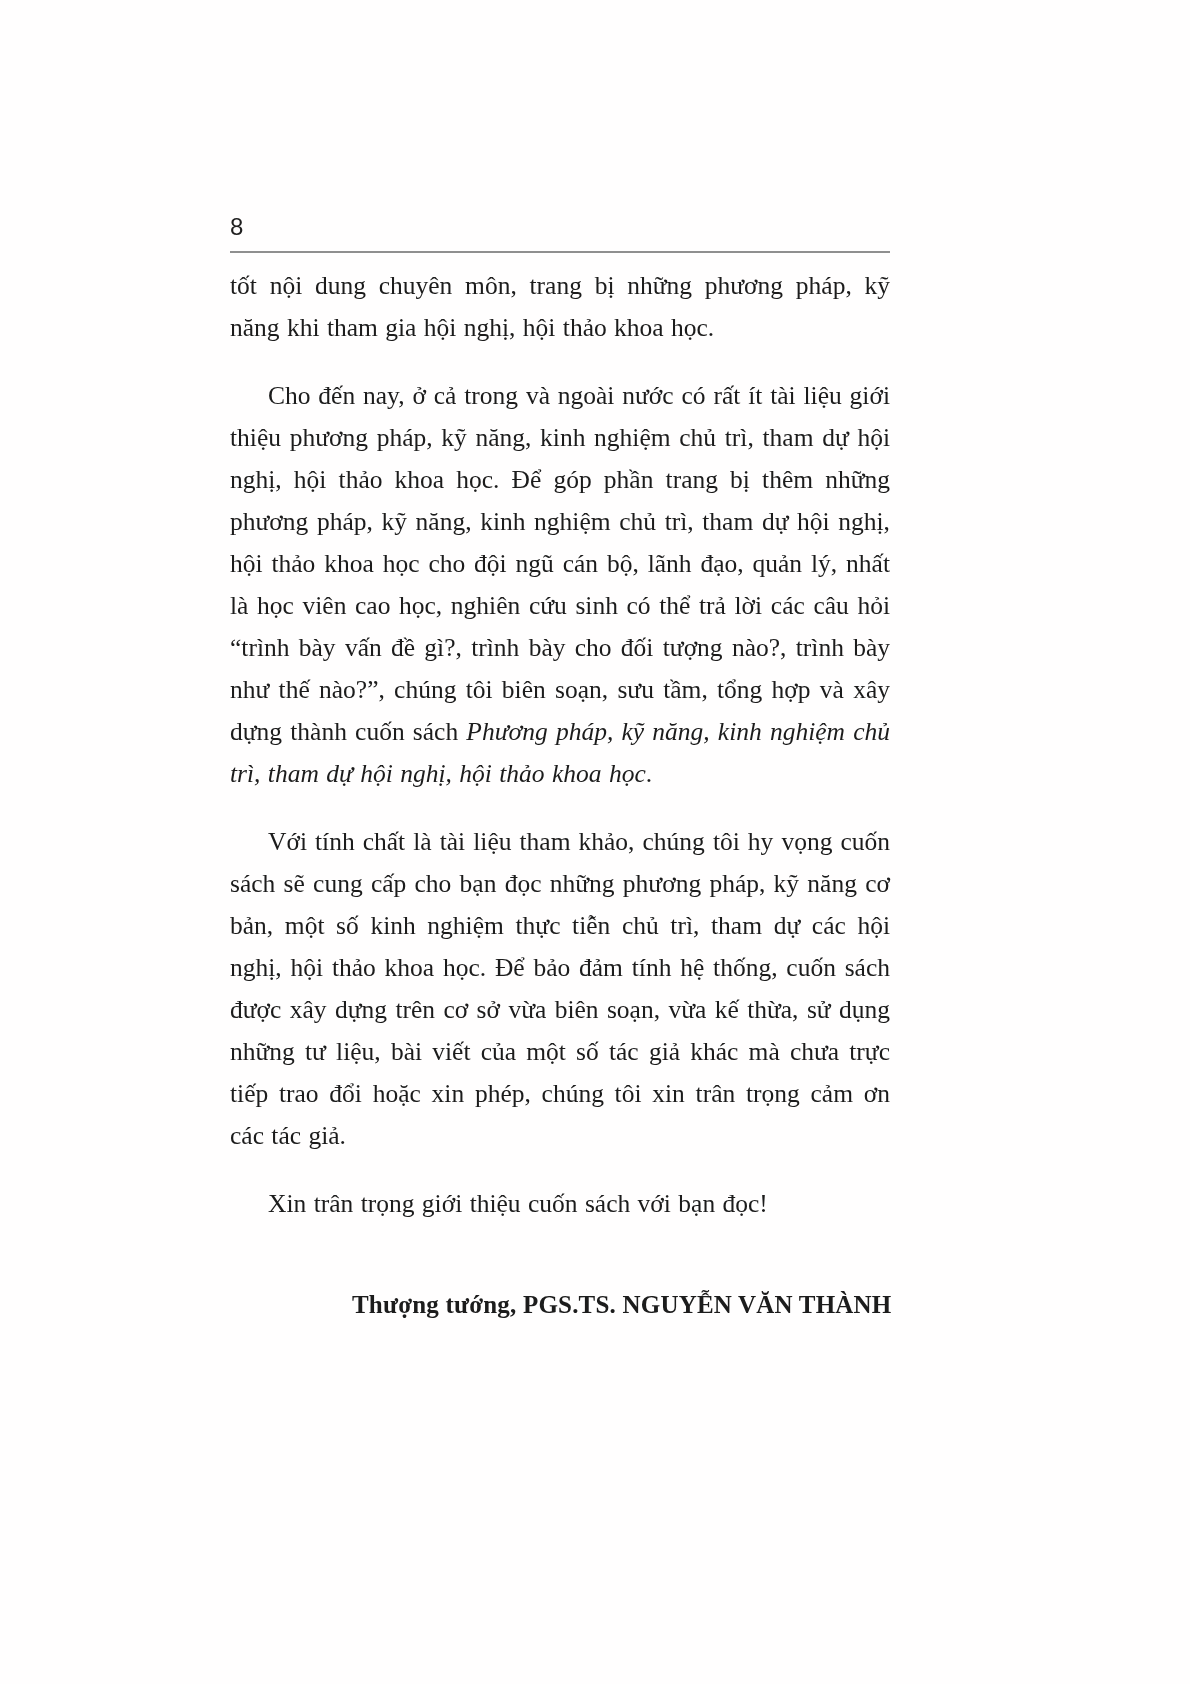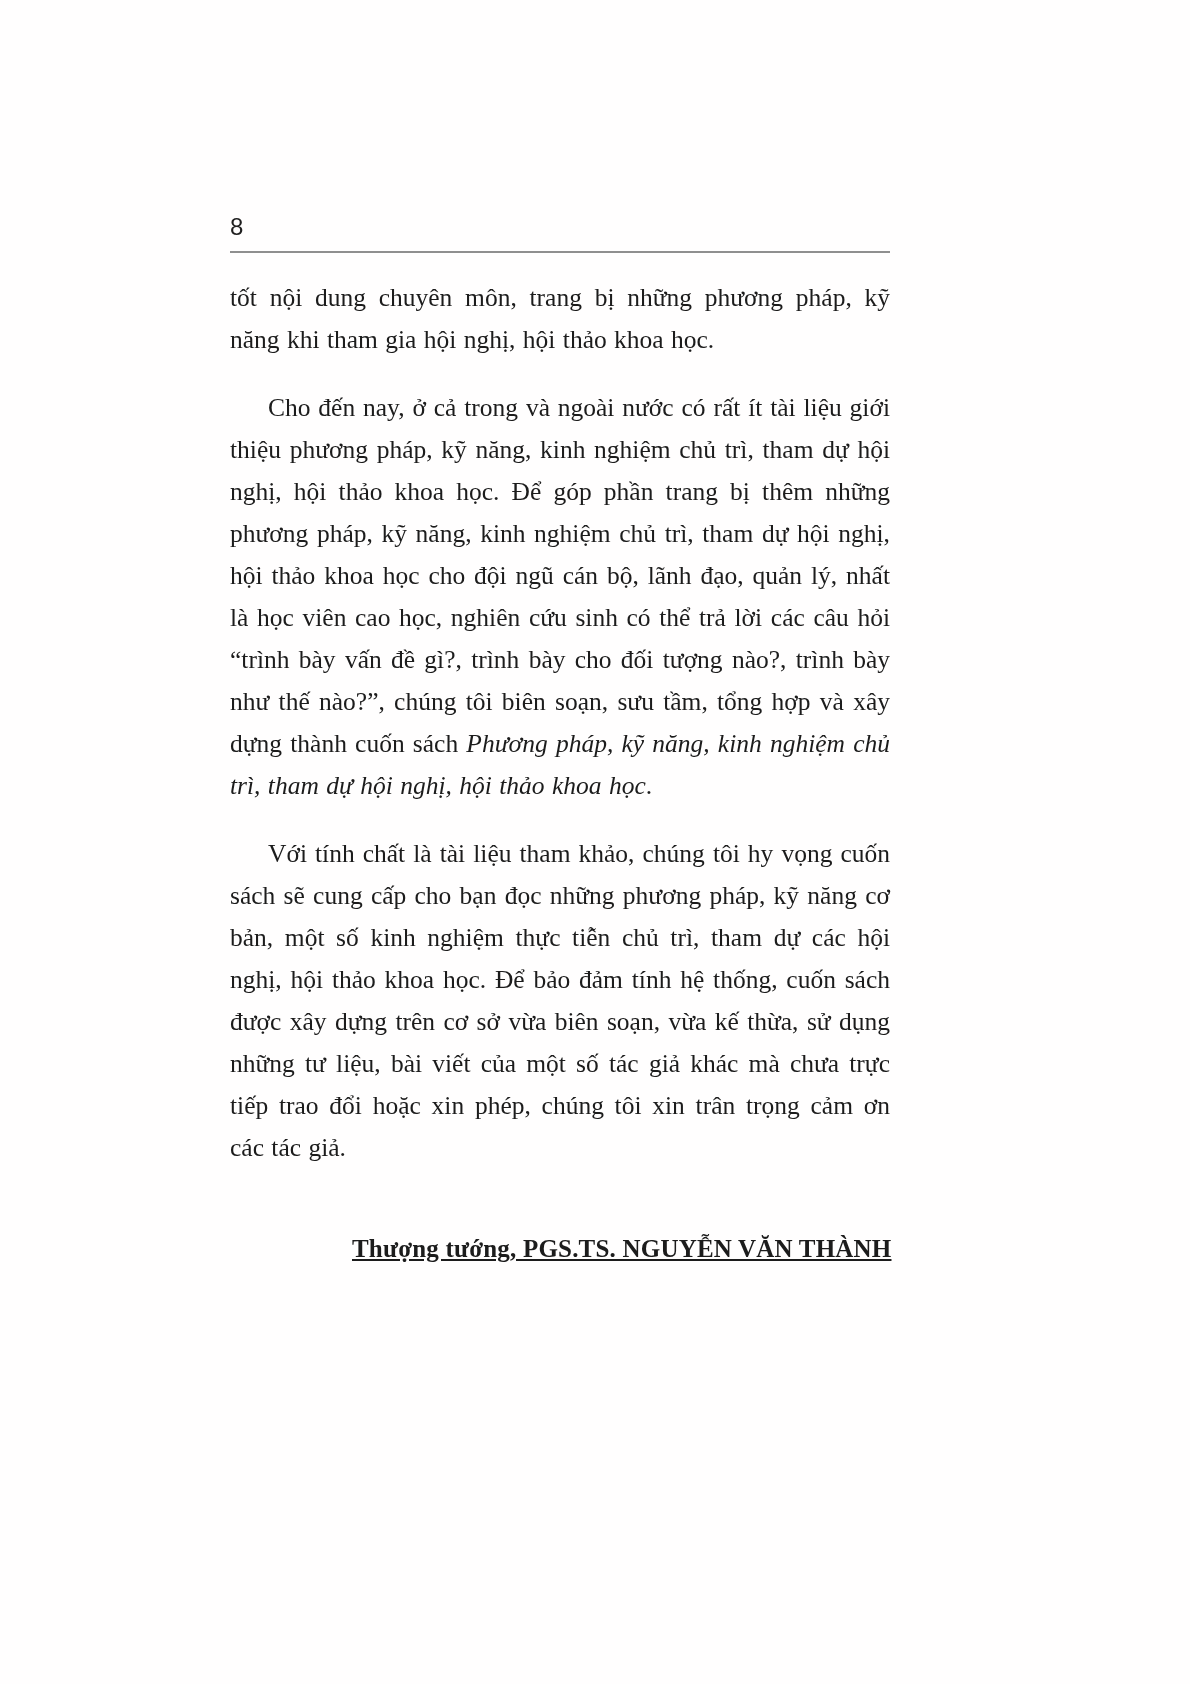--- a/index.html
+++ b/index.html
@@ -39,21 +39,21 @@
     letter-spacing: 0.3px;
     white-space: nowrap;
   }
   .head-rule {
     margin-top: 10px;
     border: 0;
     border-top: 2px solid #8f8f8f;
     height: 0;
   }
   .body-text {
-    margin-top: 24px;
+    margin-top: 12px;
   }
   .para {
     font-size: 25.5px;
     line-height: 42px;
     text-align: justify;
     text-justify: inter-word;
     margin: 0 0 26px 0;
     word-spacing: 1px;
   }
   .para.indent {
@@ -63,21 +63,20 @@
     font-style: italic;
   }
   .signature {
     margin-top: 66px;
     padding-left: 122px;
     text-align: center;
     font-size: 25px;
     font-weight: bold;
     letter-spacing: 0.2px;
     white-space: nowrap;
-    text-decoration: underline;
   }
 </style>
 </head>
 <body>
 
 <div class="sheet">
   <div class="content-col">
 
     <header class="running-head">
       <span class="page-num">8</span>
@@ -86,18 +85,19 @@
     <hr class="head-rule">
 
     <main class="body-text">
 
       <p class="para">tốt nội dung chuyên môn, trang bị những phương pháp, kỹ năng khi tham gia hội nghị, hội thảo khoa học.</p>
 
       <p class="para indent"><span>Cho đến nay, ở cả trong và ngoài nước có rất ít tài liệu giới thiệu phương pháp, kỹ năng, kinh nghiệm chủ trì, tham dự hội nghị, hội thảo khoa học. Để góp phần trang bị thêm những phương pháp, kỹ năng, kinh nghiệm chủ trì, tham dự hội nghị, hội thảo khoa học cho đội ngũ cán bộ, lãnh đạo, quản lý, nhất là học viên cao học, nghiên cứu sinh có thể trả lời các câu hỏi “trình bày vấn đề gì?, trình bày cho đối tượng nào?, trình bày như thế nào?”, chúng tôi biên soạn, sưu tầm, tổng hợp và xây dựng thành cuốn sách </span><em>Phương pháp, kỹ năng, kinh nghiệm chủ trì, tham dự hội nghị, hội thảo khoa học</em><span>.</span></p>
 
       <p class="para indent">Với tính chất là tài liệu tham khảo, chúng tôi hy vọng cuốn sách sẽ cung cấp cho bạn đọc những phương pháp, kỹ năng cơ bản, một số kinh nghiệm thực tiễn chủ trì, tham dự các hội nghị, hội thảo khoa học. Để bảo đảm tính hệ thống, cuốn sách được xây dựng trên cơ sở vừa biên soạn, vừa kế thừa, sử dụng những tư liệu, bài viết của một số tác giả khác mà chưa trực tiếp trao đổi hoặc xin phép, chúng tôi xin trân trọng cảm ơn các tác giả.</p>
 
+      <p class="para indent">Xin trân trọng giới thiệu cuốn sách với bạn đọc!</p>
 
       <p class="signature">Thượng tướng, PGS.TS. NGUYỄN VĂN THÀNH</p>
 
     </main>
   </div>
 </div>
 
 </body></html>

